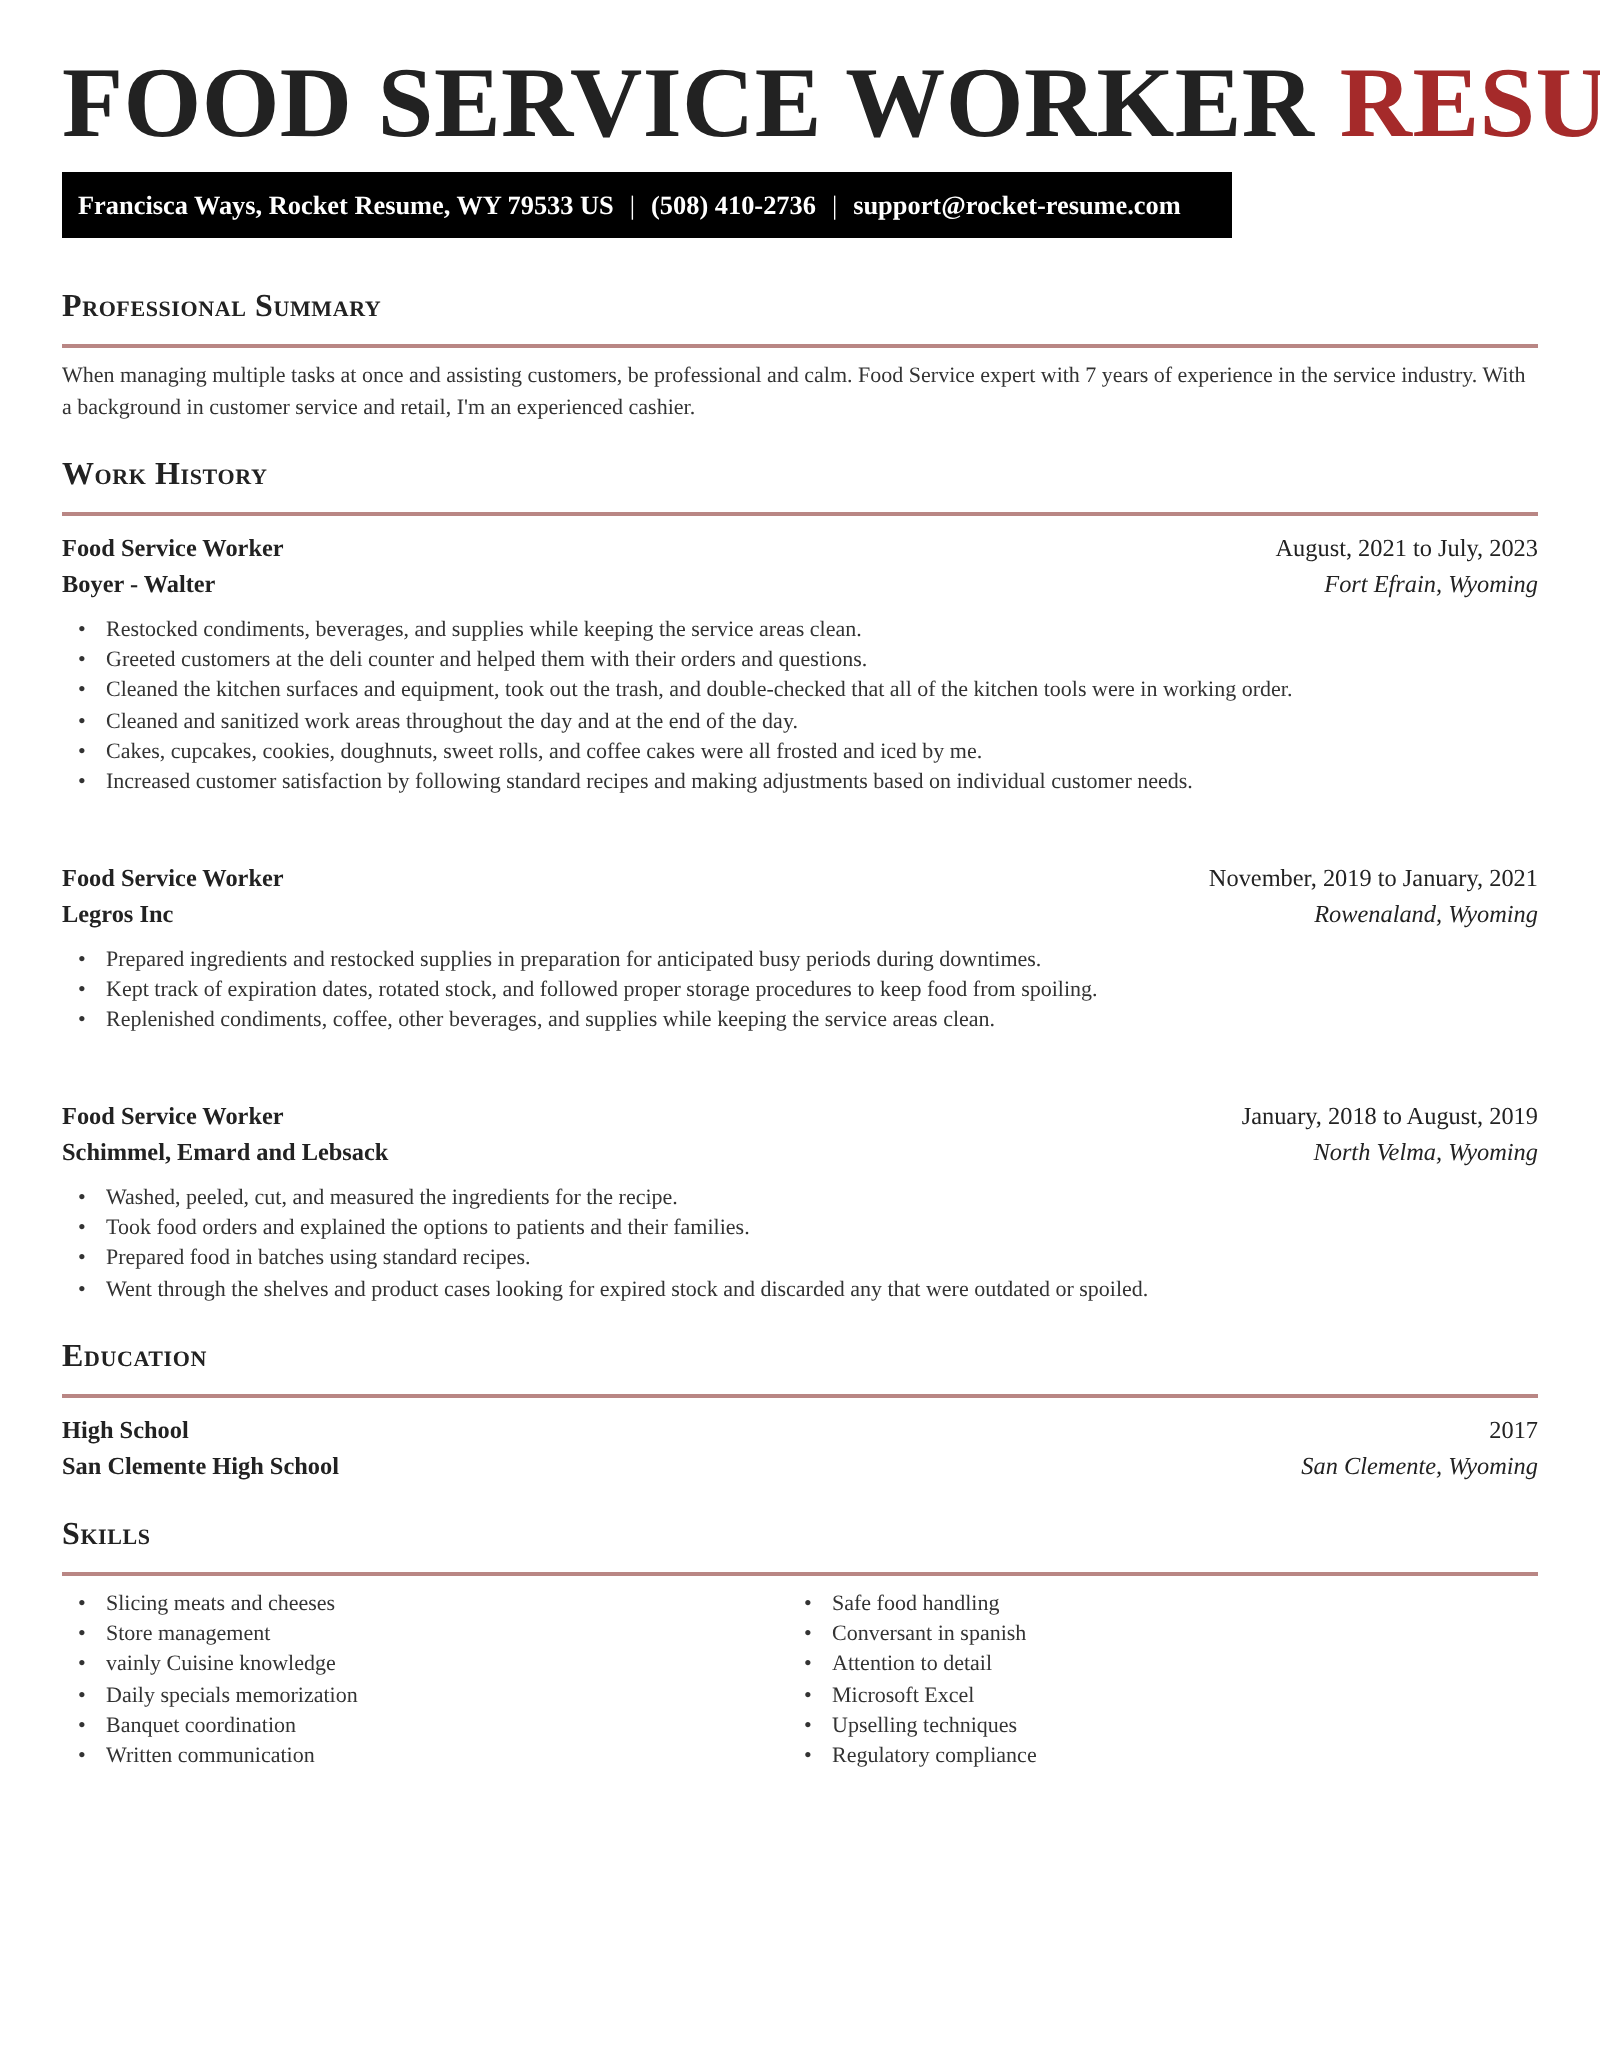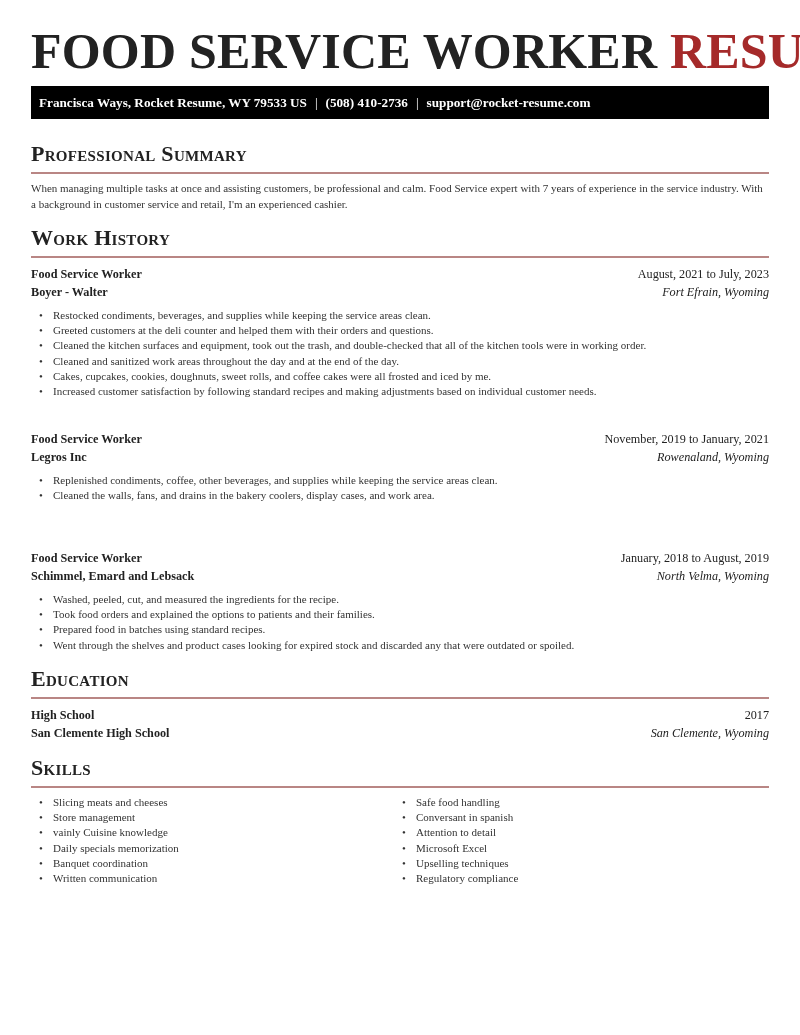--- a/index.html
+++ b/index.html
@@ -8,27 +8,27 @@
       font-family: "Liberation Serif", "DejaVu Serif", serif; color: #222;
     }
     .page { position: absolute; left: 31px; top: 0; width: 738px; }
     .title {
       margin: 0; position: absolute; top: 28px; left: 0;
       font-size: 50px; font-weight: bold; line-height: 46px; color: #222;
       letter-spacing: 0.2px; white-space: nowrap;
     }
     .title .accent { color: #a52a2a; }
     .contact-bar {
-      position: absolute; top: 86px; left: 0; width: 738px; height: 33px;
+      position: absolute; top: 86px; left: 0; width: 585px; height: 33px;
       background: #000; color: #fff; font-weight: bold; font-size: 13.2px;
       line-height: 33px; box-sizing: border-box; padding-left: 8px; white-space: nowrap;
     }
     .contact-bar .sep { padding: 0 8px; font-weight: normal; }
     .section-title {
-      position: absolute; left: 0; margin: 0; font-size: 22px; font-weight: bold;
+      position: absolute; left: 0; margin: 0; font-size: 16px; font-weight: bold;
       font-variant: small-caps; line-height: 26px; color: #222; letter-spacing: 0.3px;
     }
     .rule { position: absolute; left: 0; width: 738px; height: 2px; background: #b98684; }
     .summary {
       position: absolute; left: 0; width: 738px; font-size: 11px; line-height: 15.5px; color: #333;
     }
     .row { position: absolute; left: 0; width: 738px; height: 18px; font-size: 12.2px; line-height: 18px; }
     .row .left { position: absolute; left: 0; font-weight: bold; color: #222; }
     .row .right { position: absolute; right: 0; color: #222; }
     .row .right.italic { font-style: italic; }
@@ -78,22 +78,23 @@
 
   <div class="row" style="top:430px;">
     <span class="left">Food Service Worker</span>
     <span class="right">November, 2019 to January, 2021</span>
   </div>
   <div class="row" style="top:448px;">
     <span class="left">Legros Inc</span>
     <span class="right italic">Rowenaland, Wyoming</span>
   </div>
   <ul class="bullets" style="top:473px;">
+    <li>Prepared ingredients and restocked supplies in preparation for anticipated busy periods during downtimes.</li>
+    <li>Kept track of expiration dates, rotated stock, and followed proper storage procedures to keep food from spoiling.</li>
     <li>Replenished condiments, coffee, other beverages, and supplies while keeping the service areas clean.</li>
-    <li>Cleaned the walls, fans, and drains in the bakery coolers, display cases, and work area.</li>
   </ul>
 
   <div class="row" style="top:549px;">
     <span class="left">Food Service Worker</span>
     <span class="right">January, 2018 to August, 2019</span>
   </div>
   <div class="row" style="top:567px;">
     <span class="left">Schimmel, Emard and Lebsack</span>
     <span class="right italic">North Velma, Wyoming</span>
   </div>

